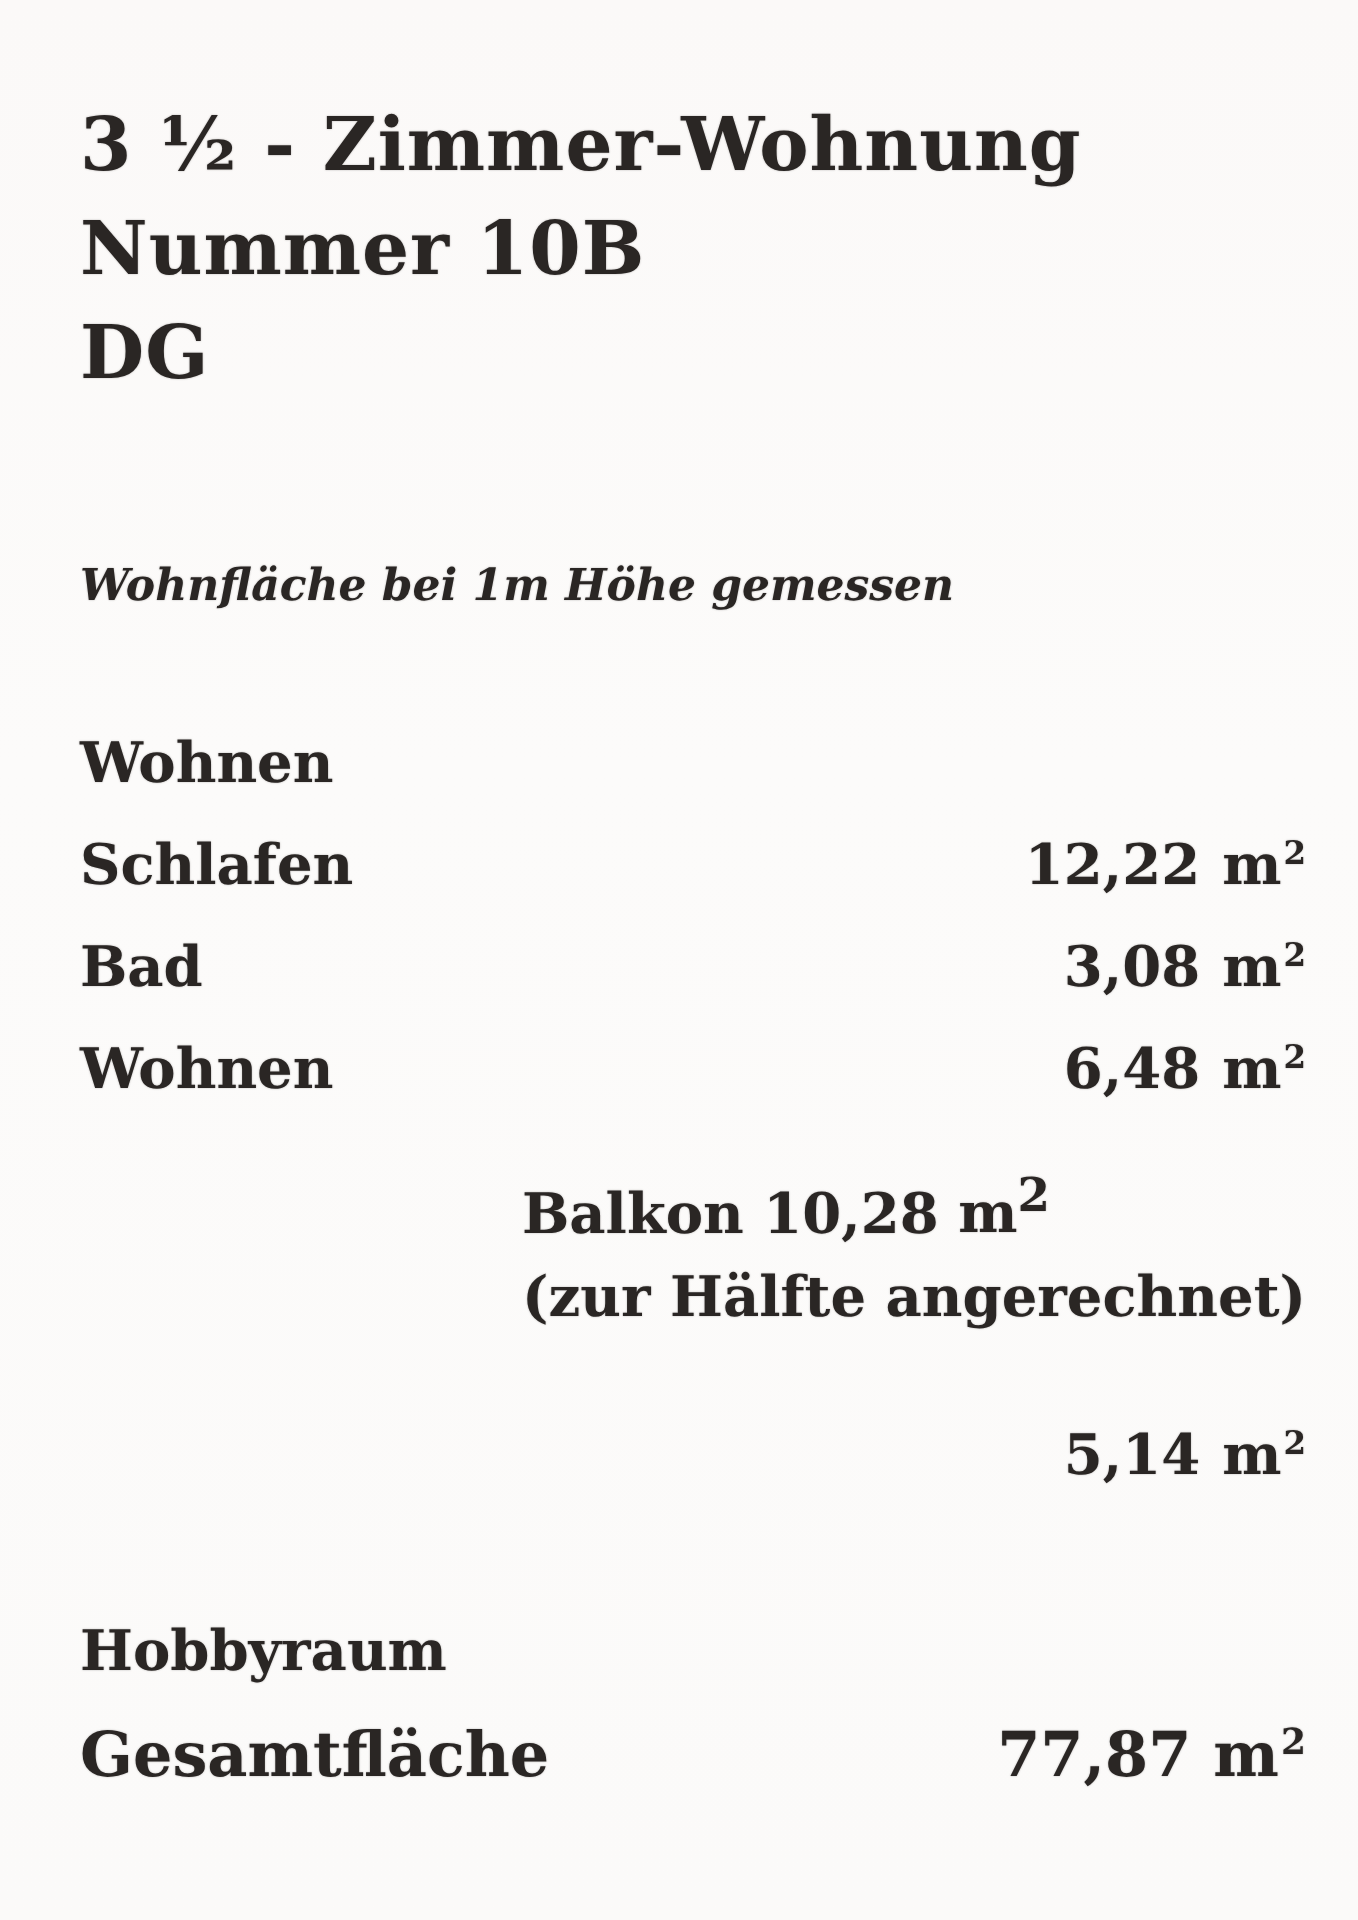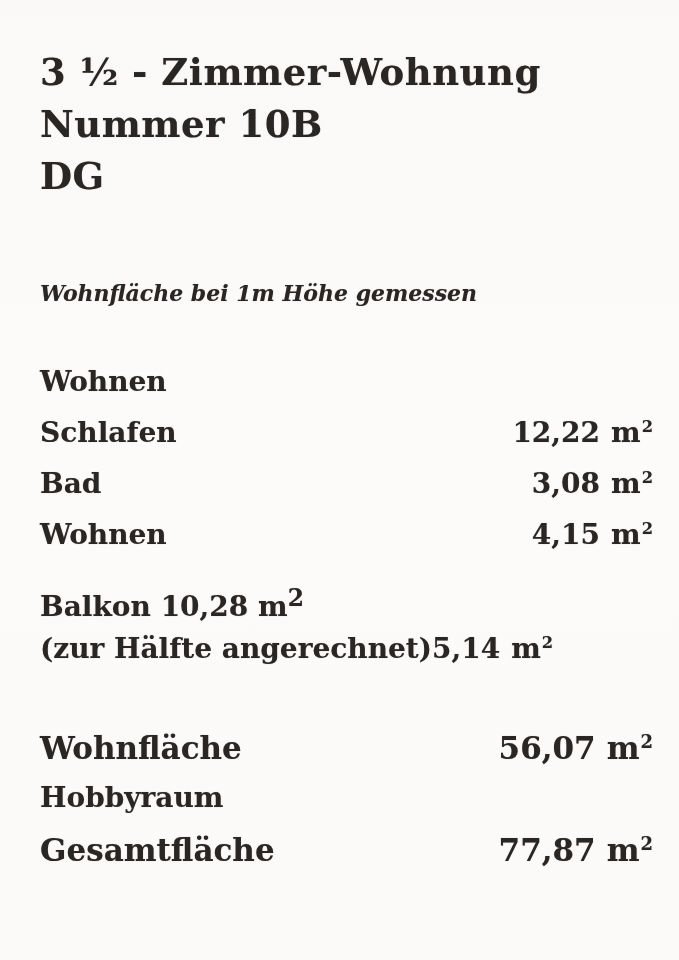--- a/index.html
+++ b/index.html
@@ -55,25 +55,26 @@
   .val .unit { margin-left: 11px; }
   .val .unit sup,
   .label .unit sup {
     font-size: 0.58em;
     vertical-align: super;
     margin-left: 1px;
     line-height: 0;
   }
   .row-balkon {
     display: flex;
-    justify-content: flex-start;
+    justify-content: flex-end;
     align-items: flex-end;
     margin-top: 8px;
     font-weight: 700;
     font-size: 28px;
+    flex-direction: column;
   }
   .row-balkon .lbl-line { line-height: 42px; white-space: nowrap; }
   .row-balkon .val { line-height: 42px; margin-top: 37px; }
   .totals { margin-top: 60px; }
   .row.big {
     font-size: 31px;
   }
 </style>
 </head>
 <body>
@@ -100,39 +101,35 @@
     </div>
 
 
     <div class="row">
       <span class="label">Bad</span>
       <span class="val"><span class="num">3,08</span><span class="unit"><span>m</span><sup>2</sup></span></span>
     </div>
 
     <div class="row">
       <span class="label">Wohnen</span>
-      <span class="val"><span class="num">4,15</span><span class="unit"><span>m</span><sup>2</sup></span></span>
+      <span class="val"><span class="num">6,48</span><span class="unit"><span>m</span><sup>2</sup></span></span>
     </div>
 
     <div class="row-balkon">
       <span>
         <div class="lbl-line"><span>Balkon 10,28</span><span class="unit"> <span>m</span><sup>2</sup></span></div>
         <div class="lbl-line">(zur Hälfte angerechnet)</div>
       </span>
       <span class="val"><span class="num">5,14</span><span class="unit"><span>m</span><sup>2</sup></span></span>
     </div>
 
   </div>
 
   <div class="totals">
 
-    <div class="row big">
-      <span class="label">Wohnfläche</span>
-      <span class="val"><span class="num">56,07</span><span class="unit"><span>m</span><sup>2</sup></span></span>
-    </div>
 
     <div class="row">
       <span class="label">Hobbyraum</span>
     </div>
 
     <div class="row big">
       <span class="label">Gesamtfläche</span>
       <span class="val"><span class="num">77,87</span><span class="unit"><span>m</span><sup>2</sup></span></span>
     </div>
 

